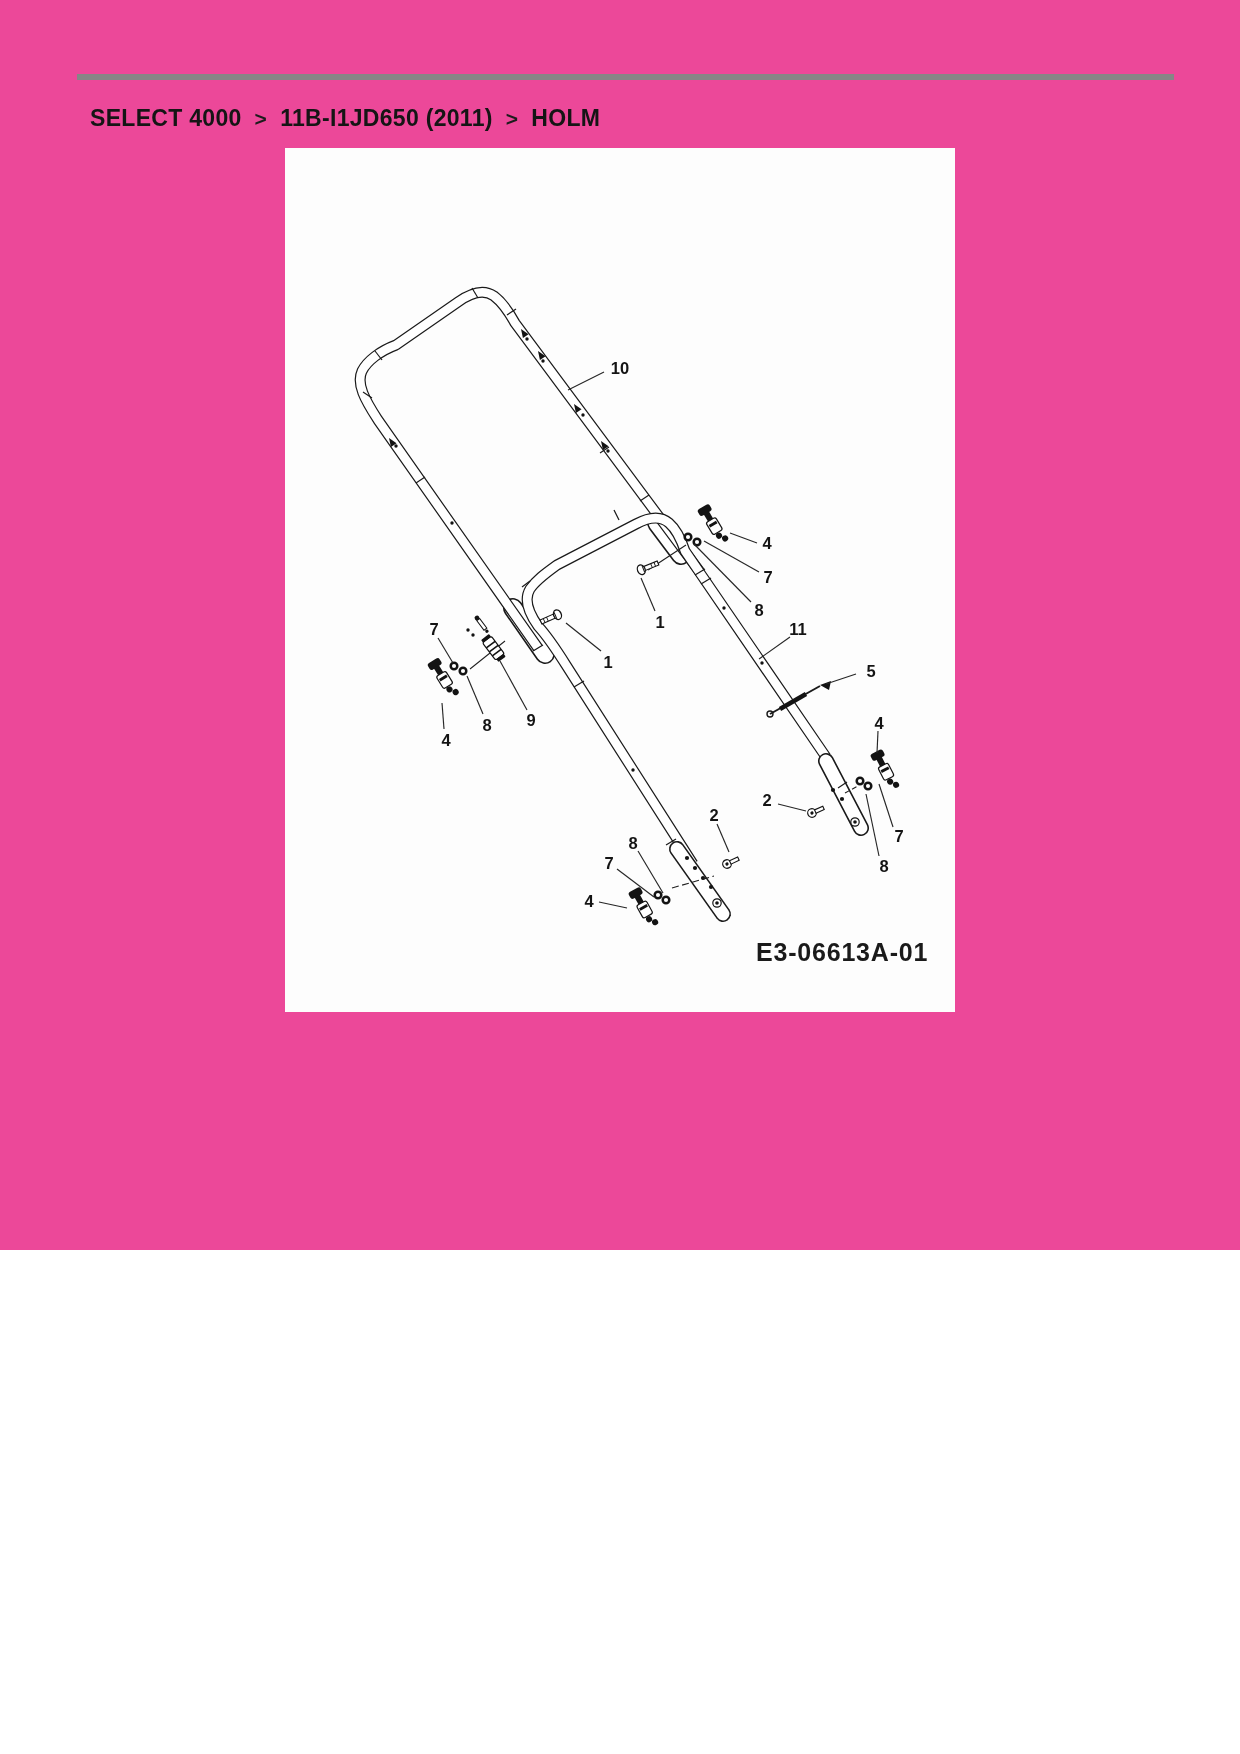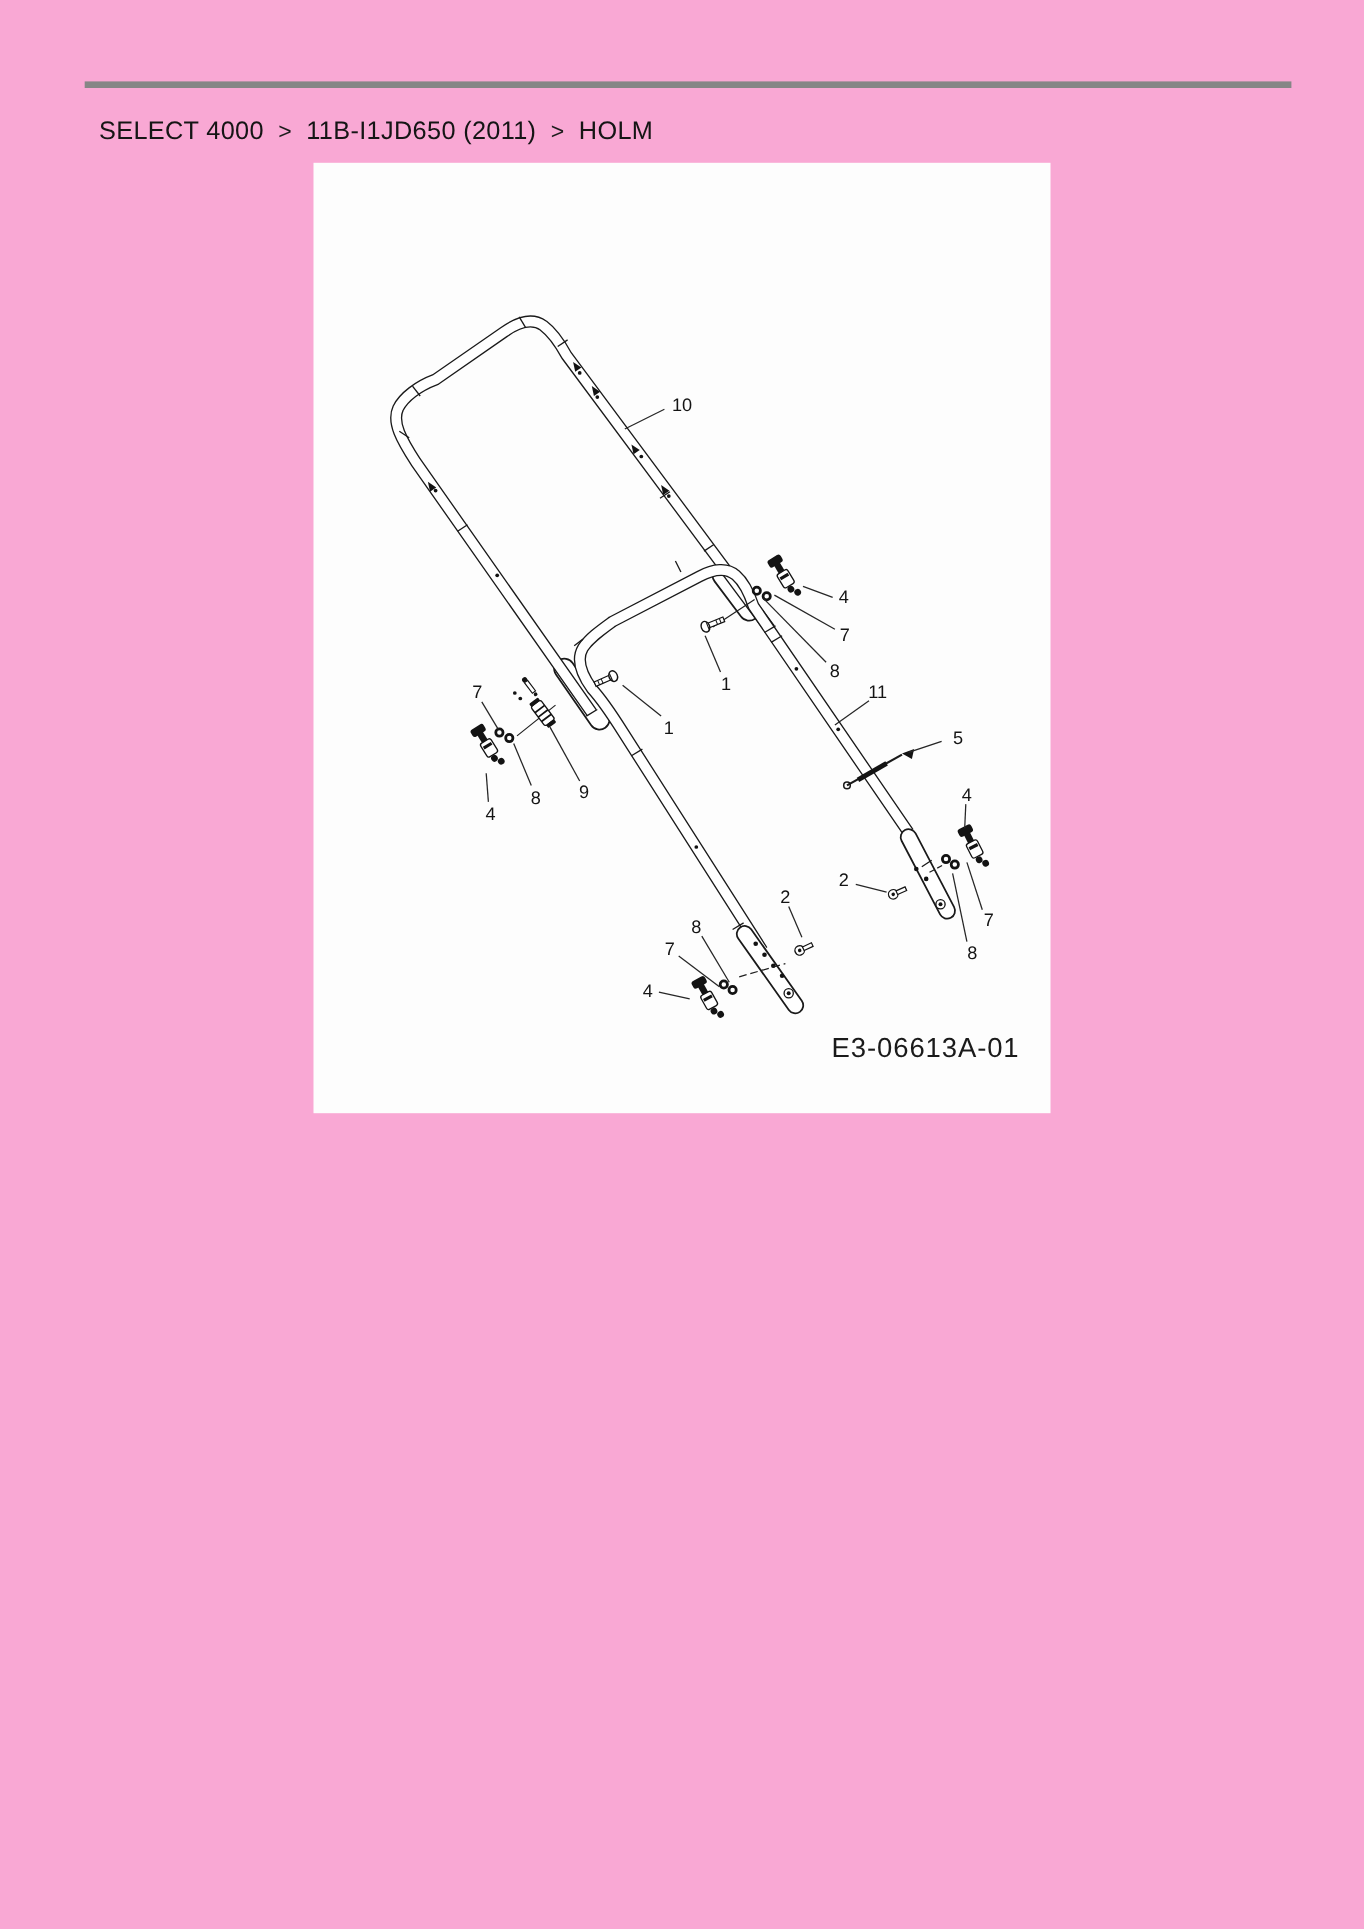--- a/index.html
+++ b/index.html
@@ -1,17 +1,17 @@
 <!DOCTYPE html>
 <html><head>
 <meta charset="utf-8">
 <style>
   html,body{margin:0;padding:0;background:#fff;}
-  .page{position:relative;width:1240px;height:1754px;background:#f9a8d4;overflow:hidden;
-        font-family:"Liberation Sans",sans-serif;}
+  .page{position:relative;width:1240px;height:1250px;background:#ec4899;overflow:hidden;
+        font-family:"Liberation Sans",sans-serif;font-weight:bold;}
   .top-rule{position:absolute;left:77px;top:74px;width:1097px;height:6px;background:#868686;}
   .breadcrumb{position:absolute;left:90px;top:105px;font-size:23px;color:#151515;
               letter-spacing:0.3px;white-space:nowrap;}
   .breadcrumb .crumb{cursor:pointer;}
   .breadcrumb .sep{display:inline-block;margin:0 13px;font-size:21px;color:#1c1c1c;}
   svg.diagram{position:absolute;left:0;top:0;}
   .ink{stroke:#1a1a1a;fill:none;stroke-linejoin:round;}
   .wht{stroke:#ffffff;fill:none;stroke-linejoin:round;}
   .thin{stroke:#1f1f1f;stroke-width:1.1;fill:none;}
   .leader{stroke:#262626;stroke-width:1.15;fill:none;}

